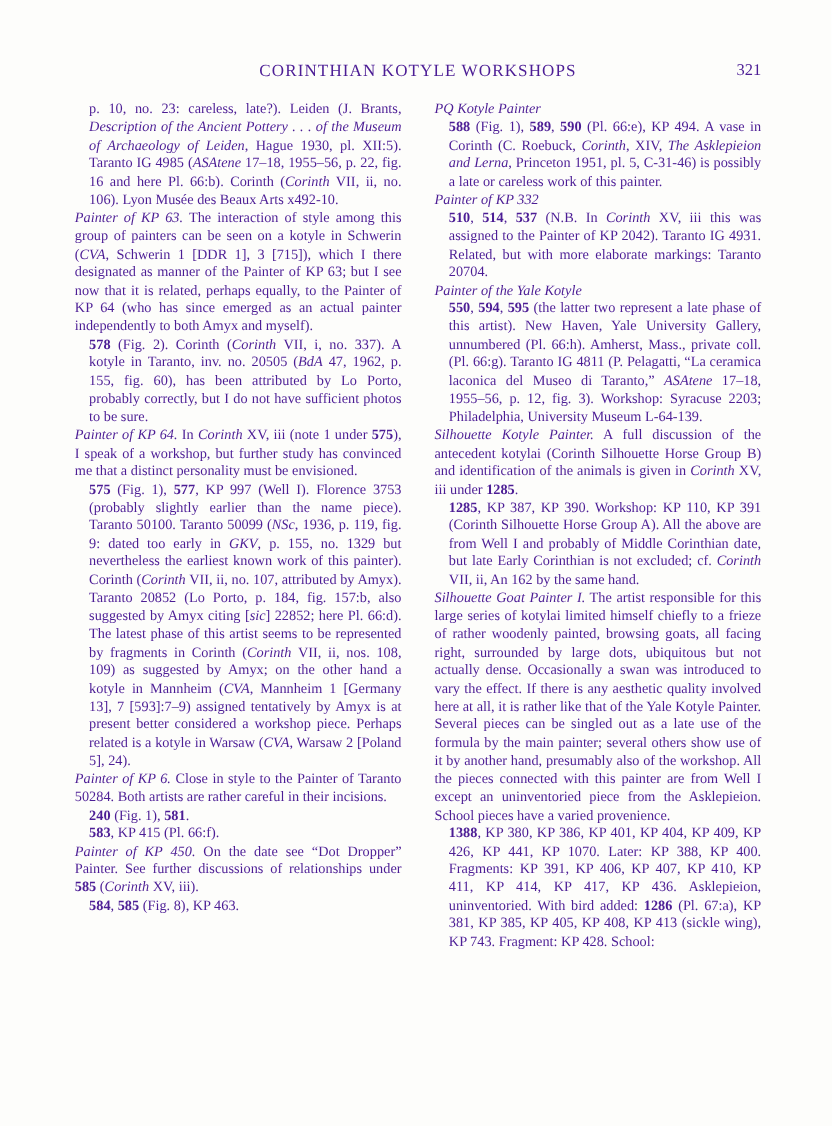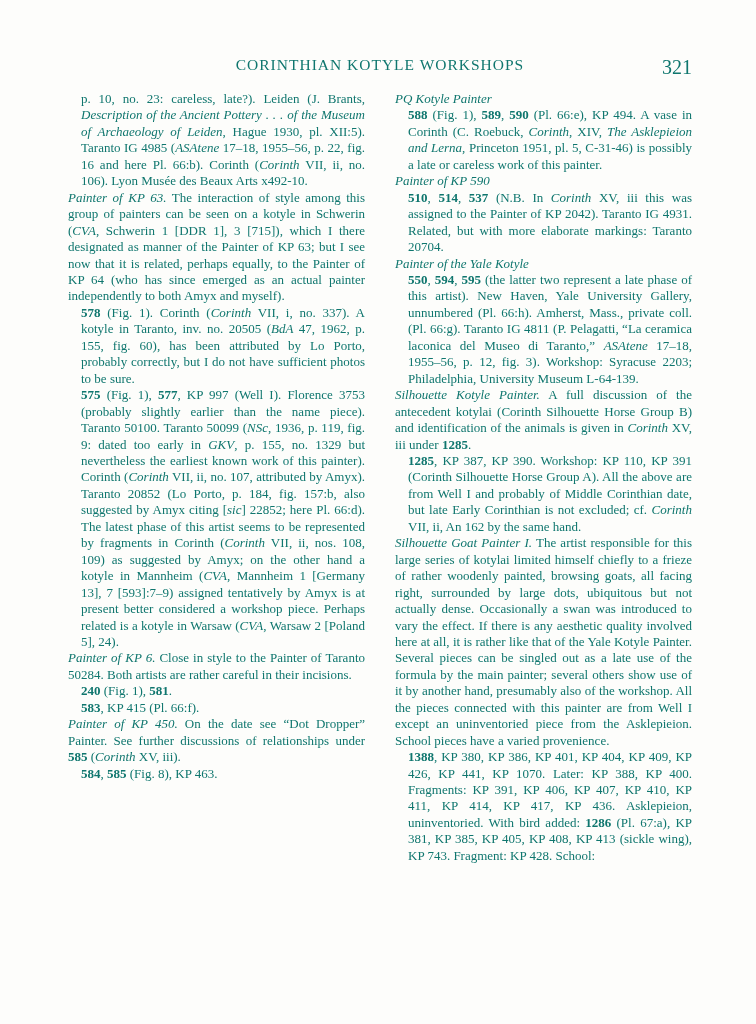--- a/index.html
+++ b/index.html
@@ -5,42 +5,42 @@
   html, body {
     margin: 0;
     padding: 0;
     background: #ffffff;
   }
   .page {
     position: relative;
     width: 756px;
     height: 1024px;
     background: #fdfdfb;
-    color: #0f766e;
+    color: #4c1d95;
     font-family: "Liberation Serif", serif;
     overflow: hidden;
   }
   .header {
     position: absolute;
     top: 56px;
     left: 68px;
     right: 64px;
     height: 22px;
   }
   .header-title {
     text-align: center;
     font-size: 15.5px;
     letter-spacing: 1px;
     white-space: nowrap;
   }
   .page-number {
     position: absolute;
     right: 0;
     top: 0;
-    font-size: 20px;
+    font-size: 15px;
   }
   .columns {
     position: absolute;
     top: 91px;
     left: 68px;
     width: 624px;
     display: flex;
     gap: 30px;
   }
   .column {
@@ -62,32 +62,33 @@
 
 <div class="page">
   <div class="header">
     <div class="header-title">CORINTHIAN KOTYLE WORKSHOPS</div>
     <div class="page-number">321</div>
   </div>
   <div class="columns">
     <div class="column" id="col-left">
         <p class="para entry"><span class="rm">p. 10, no. 23: careless, late?). Leiden (J. Brants, </span><span class="it">Description of the Ancient Pottery . . . of the Museum of Archaeology of Leiden</span><span class="rm">, Hague 1930, pl. XII:5). Taranto IG 4985 (</span><span class="it">ASAtene</span><span class="rm"> 17–18, 1955–56, p. 22, fig. 16 and here Pl. 66:b). Corinth (</span><span class="it">Corinth</span><span class="rm"> VII, ii, no. 106). Lyon Musée des Beaux Arts x492-10.</span></p>
         <p class="para painter"><span class="it">Painter of KP 63.</span><span class="rm"> The interaction of style among this group of painters can be seen on a kotyle in Schwerin (</span><span class="it">CVA</span><span class="rm">, Schwerin 1 [DDR 1], 3 [715]), which I there designated as manner of the Painter of KP 63; but I see now that it is related, perhaps equally, to the Painter of KP 64 (who has since emerged as an actual painter independently to both Amyx and myself).</span></p>
-        <p class="para entry"><span class="bd">578</span><span class="rm"> (Fig. 1). Corinth (</span><span class="it">Corinth</span><span class="rm"> VII, i, no. 337). A kotyle in Taranto, inv. no. 20505 (</span><span class="it">BdA</span><span class="rm"> 47, 1962, p. 155, fig. 60), has been attributed by Lo Porto, probably correctly, but I do not have sufficient photos to be sure.</span></p>
+        <p class="para entry"><span class="bd">578</span><span class="rm"> (Fig. 2). Corinth (</span><span class="it">Corinth</span><span class="rm"> VII, i, no. 337). A kotyle in Taranto, inv. no. 20505 (</span><span class="it">BdA</span><span class="rm"> 47, 1962, p. 155, fig. 60), has been attributed by Lo Porto, probably correctly, but I do not have sufficient photos to be sure.</span></p>
+        <p class="para painter"><span class="it">Painter of KP 64.</span><span class="rm"> In </span><span class="it">Corinth</span><span class="rm"> XV, iii (note 1 under </span><span class="bd">575</span><span class="rm">), I speak of a workshop, but further study has convinced me that a distinct personality must be envisioned.</span></p>
         <p class="para entry"><span class="bd">575</span><span class="rm"> (Fig. 1), </span><span class="bd">577</span><span class="rm">, KP 997 (Well I). Florence 3753 (probably slightly earlier than the name piece). Taranto 50100. Taranto 50099 (</span><span class="it">NSc</span><span class="rm">, 1936, p. 119, fig. 9: dated too early in </span><span class="it">GKV</span><span class="rm">, p. 155, no. 1329 but nevertheless the earliest known work of this painter). Corinth (</span><span class="it">Corinth</span><span class="rm"> VII, ii, no. 107, attributed by Amyx). Taranto 20852 (Lo Porto, p. 184, fig. 157:b, also suggested by Amyx citing [</span><span class="it">sic</span><span class="rm">] 22852; here Pl. 66:d). The latest phase of this artist seems to be represented by fragments in Corinth (</span><span class="it">Corinth</span><span class="rm"> VII, ii, nos. 108, 109) as suggested by Amyx; on the other hand a kotyle in Mannheim (</span><span class="it">CVA</span><span class="rm">, Mannheim 1 [Germany 13], 7 [593]:7–9) assigned tentatively by Amyx is at present better considered a workshop piece. Perhaps related is a kotyle in Warsaw (</span><span class="it">CVA</span><span class="rm">, Warsaw 2 [Poland 5], 24).</span></p>
         <p class="para painter"><span class="it">Painter of KP 6.</span><span class="rm"> Close in style to the Painter of Taranto 50284. Both artists are rather careful in their incisions.</span></p>
         <p class="para entry"><span class="bd">240</span><span class="rm"> (Fig. 1), </span><span class="bd">581</span><span class="rm">.</span></p>
         <p class="para entry"><span class="bd">583</span><span class="rm">, KP 415 (Pl. 66:f).</span></p>
         <p class="para painter"><span class="it">Painter of KP 450.</span><span class="rm"> On the date see “Dot Dropper” Painter. See further discussions of relationships under </span><span class="bd">585</span><span class="rm"> (</span><span class="it">Corinth</span><span class="rm"> XV, iii).</span></p>
         <p class="para entry"><span class="bd">584</span><span class="rm">, </span><span class="bd">585</span><span class="rm"> (Fig. 8), KP 463.</span></p>
       </div>
     <div class="column" id="col-right">
         <p class="para heading"><span class="it">PQ Kotyle Painter</span></p>
         <p class="para entry"><span class="bd">588</span><span class="rm"> (Fig. 1), </span><span class="bd">589</span><span class="rm">, </span><span class="bd">590</span><span class="rm"> (Pl. 66:e), KP 494. A vase in Corinth (C. Roebuck, </span><span class="it">Corinth</span><span class="rm">, XIV, </span><span class="it">The Asklepieion and Lerna</span><span class="rm">, Princeton 1951, pl. 5, C-31-46) is possibly a late or careless work of this painter.</span></p>
-        <p class="para heading"><span class="it">Painter of KP 590</span></p>
+        <p class="para heading"><span class="it">Painter of KP 332</span></p>
         <p class="para entry"><span class="bd">510</span><span class="rm">, </span><span class="bd">514</span><span class="rm">, </span><span class="bd">537</span><span class="rm"> (N.B. In </span><span class="it">Corinth</span><span class="rm"> XV, iii this was assigned to the Painter of KP 2042). Taranto IG 4931. Related, but with more elaborate markings: Taranto 20704.</span></p>
         <p class="para heading"><span class="it">Painter of the Yale Kotyle</span></p>
         <p class="para entry"><span class="bd">550</span><span class="rm">, </span><span class="bd">594</span><span class="rm">, </span><span class="bd">595</span><span class="rm"> (the latter two represent a late phase of this artist). New Haven, Yale University Gallery, unnumbered (Pl. 66:h). Amherst, Mass., private coll. (Pl. 66:g). Taranto IG 4811 (P. Pelagatti, “La ceramica laconica del Museo di Taranto,” </span><span class="it">ASAtene</span><span class="rm"> 17–18, 1955–56, p. 12, fig. 3). Workshop: Syracuse 2203; Philadelphia, University Museum L-64-139.</span></p>
         <p class="para painter"><span class="it">Silhouette Kotyle Painter.</span><span class="rm"> A full discussion of the antecedent kotylai (Corinth Silhouette Horse Group B) and identification of the animals is given in </span><span class="it">Corinth</span><span class="rm"> XV, iii under </span><span class="bd">1285</span><span class="rm">.</span></p>
         <p class="para entry"><span class="bd">1285</span><span class="rm">, KP 387, KP 390. Workshop: KP 110, KP 391 (Corinth Silhouette Horse Group A). All the above are from Well I and probably of Middle Corinthian date, but late Early Corinthian is not excluded; cf. </span><span class="it">Corinth</span><span class="rm"> VII, ii, An 162 by the same hand.</span></p>
         <p class="para painter"><span class="it">Silhouette Goat Painter I.</span><span class="rm"> The artist responsible for this large series of kotylai limited himself chiefly to a frieze of rather woodenly painted, browsing goats, all facing right, surrounded by large dots, ubiquitous but not actually dense. Occasionally a swan was introduced to vary the effect. If there is any aesthetic quality involved here at all, it is rather like that of the Yale Kotyle Painter. Several pieces can be singled out as a late use of the formula by the main painter; several others show use of it by another hand, presumably also of the workshop. All the pieces connected with this painter are from Well I except an uninventoried piece from the Asklepieion. School pieces have a varied provenience.</span></p>
         <p class="para entry"><span class="bd">1388</span><span class="rm">, KP 380, KP 386, KP 401, KP 404, KP 409, KP 426, KP 441, KP 1070. Later: KP 388, KP 400. Fragments: KP 391, KP 406, KP 407, KP 410, KP 411, KP 414, KP 417, KP 436. Asklepieion, uninventoried. With bird added: </span><span class="bd">1286</span><span class="rm"> (Pl. 67:a), KP 381, KP 385, KP 405, KP 408, KP 413 (sickle wing), KP 743. Fragment: KP 428. School:</span></p>
       </div>
   </div>
 </div>

